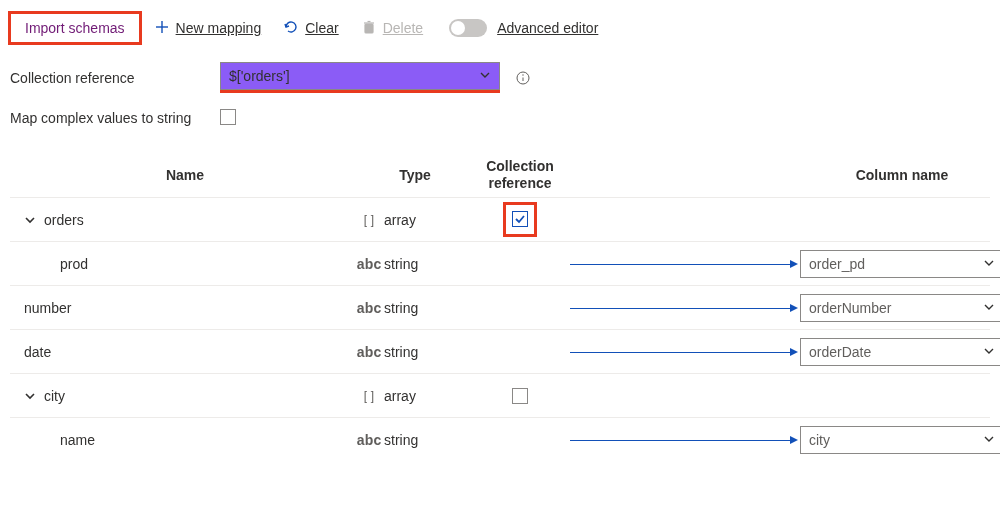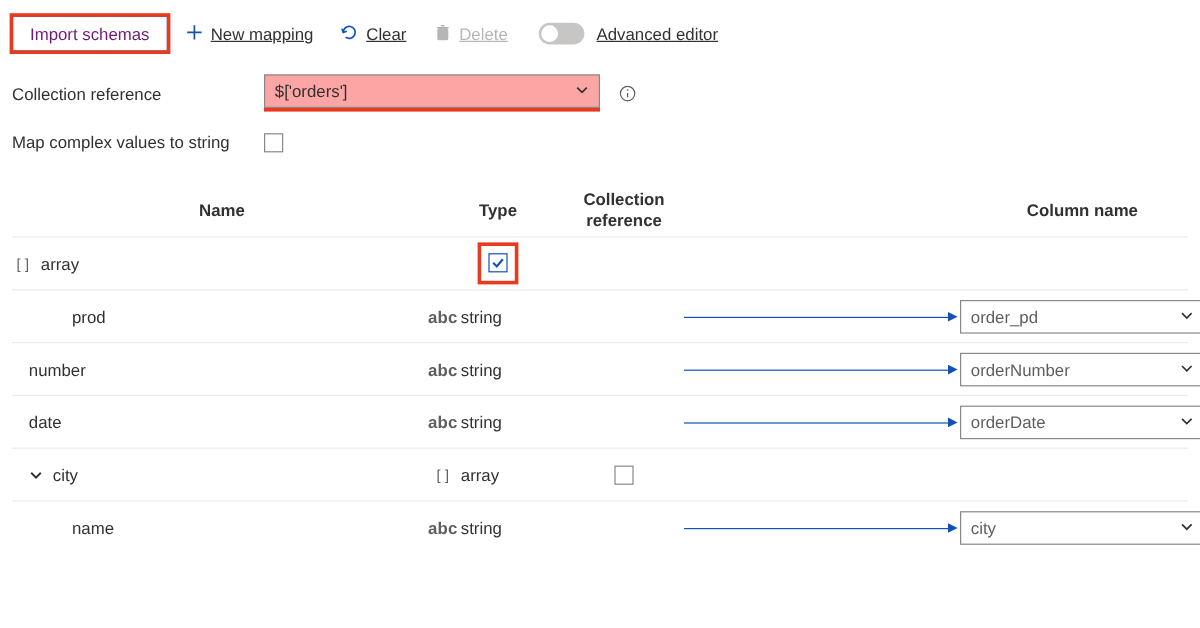--- a/index.html
+++ b/index.html
@@ -58,21 +58,21 @@
   .form-row {
     display:flex; align-items:center; gap:10px;
     margin-top: 16px;
   }
   .form-row .lbl { width: 200px; }
   .select {
     border:1px solid #8a8886;
     height:28px; padding:0 8px;
     display:flex; align-items:center; justify-content:space-between;
     width: 280px;
-    background:#fca5a5;
+    background:#8b5cf6;
   }
   .select .chev { flex:0 0 auto; }
   .ul-red { height:3px; background:#e83a1f; width:280px; margin-top:0; }
   .info-icon { margin-left:6px; display:inline-flex; }
 
   
   .chk {
     width:16px; height:16px; border:1px solid #8a8886;
     display:inline-flex; align-items:center; justify-content:center;
     background:#fff;
@@ -190,35 +190,43 @@
   </div>
   <span class="info-icon">
     <svg width="14" height="14" viewBox="0 0 14 14" stroke="#605e5c" stroke-width="1" fill="none">
       <circle cx="7" cy="7" r="6"></circle>
         <line x1="7" y1="6.5" x2="7" y2="10"></line>
         <circle cx="7" cy="4" r="0.7" fill="#605e5c" stroke="none"></circle>
     </svg>
   </span>
 </div>
 
-<div class="form-row" style="align-items:flex-end;">
+<div class="form-row" style="align-items:flex-start;">
   <div class="lbl" style="line-height:1.3;">Map complex values to string</div>
   <span class="chk"></span>
 </div>
 
 <div class="maptable">
   <div class="hdr">
     <div class="h-name">Name</div>
     <div class="h-type">Type</div>
     <div class="h-cref" style="line-height:1.2;">Collection reference</div>
     <div></div>
     <div class="h-col">Column name</div>
   </div>
   <div id="rows">
       <div class="trow">
+        <div class="name">
+          <span class="expander">
+            <svg width="12" height="12" viewBox="0 0 12 12" stroke="#323130" stroke-width="1.6" fill="none">
+              <polyline points="2,4 6,8 10,4"></polyline>
+            </svg>
+          </span>
+          <span>orders</span>
+        </div>
         <div class="type">
           <span class="type-icon-box" style="font-size: 12px; font-weight: 400;">[ ]</span>
           <span>array</span>
         </div>
         <div class="cref">
           <span class="cref-hl"><span class="chk checked">
               <svg viewBox="0 0 12 12" stroke="#1250b8" stroke-width="1.8" fill="none">
                 <polyline points="2,6 5,9 10,3"></polyline>
               </svg>
             </span></span>

